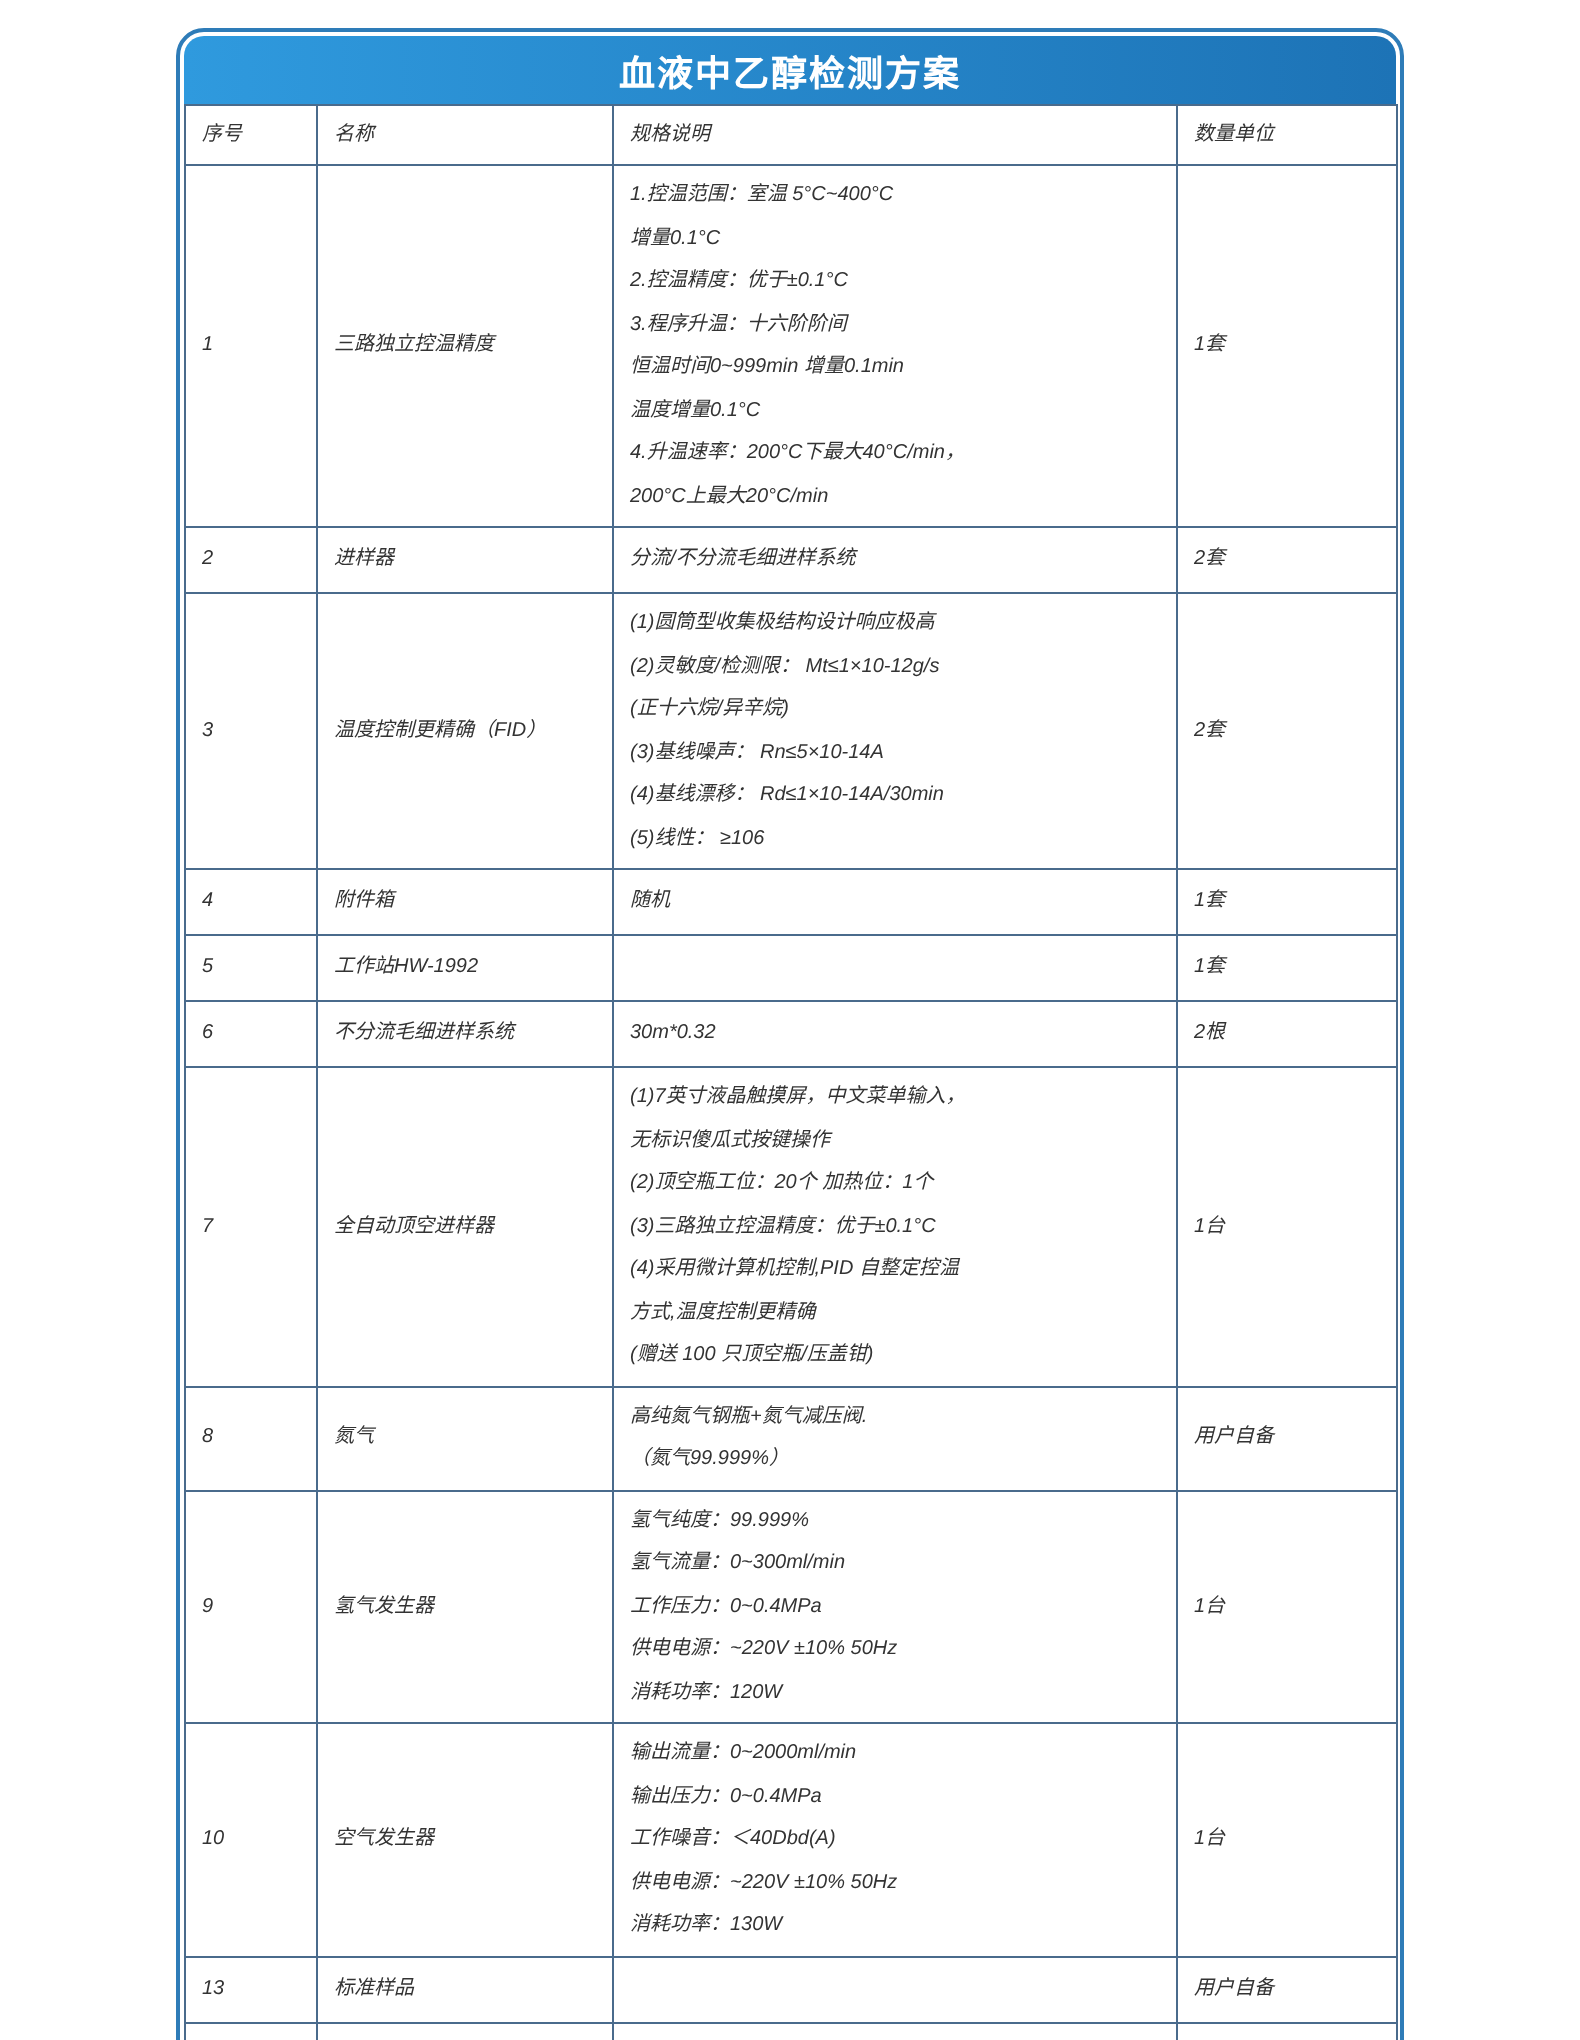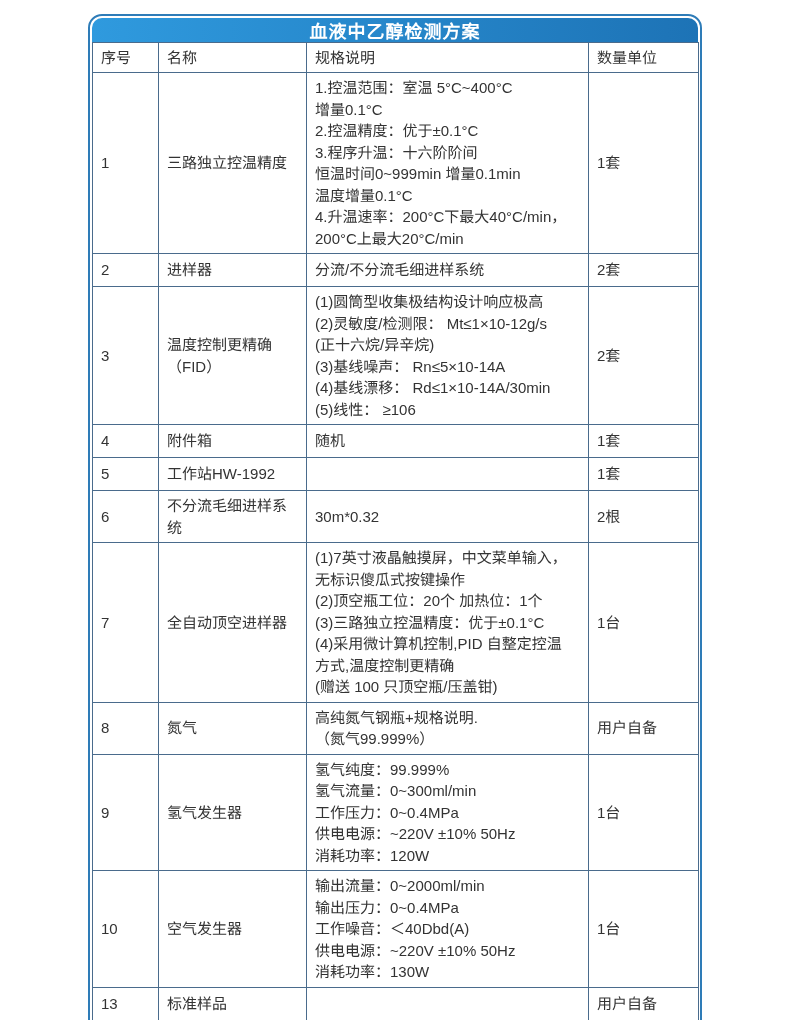--- a/index.html
+++ b/index.html
@@ -20,43 +20,44 @@
   .sheet{
     width:614px;
     margin:14px auto 0 auto;
     border:2px solid var(--outer-border);
     border-radius:14px;
     padding:2px;
     background:#ffffff;
     overflow:hidden;
   }
   .titlebar{
-    height:24px;
+    height:34px;
     border-radius:10px 10px 0 0;
     background:linear-gradient(to right,var(--title-grad-start),var(--title-grad-end));
     color:var(--title-text);
     font-size:18px;
     font-weight:bold;
     display:flex;align-items:center;justify-content:center;
     letter-spacing:1px;
   }
   table.spec{
     width:100%;
     border-collapse:collapse;
     table-layout:fixed;
   }
   table.spec th, table.spec td{
     border:1.5px solid var(--grid-line);
-    font-size:15px;
+    font-size:10px;
     font-weight:normal;
     vertical-align:middle;
     text-align:left;
     padding:4px 8px;
     line-height:21.5px;
     overflow:hidden;
+    font-style:italic;
   }
   table.spec thead th{height:30px;padding-top:2px;padding-bottom:2px;}
   col.w-no{width:66px;}
   col.w-name{width:148px;}
   col.w-spec{width:282px;}
   col.w-qty{width:110px;}
   td.c-no{text-align:center;}
   td.c-spec{white-space:pre-line;}
   tbody tr{height:33px;}
 </style>
@@ -144,21 +145,21 @@
 (3)三路独立控温精度：优于±0.1°C
 (4)采用微计算机控制,PID 自整定控温
 方式,温度控制更精确
 (赠送 100 只顶空瓶/压盖钳)</td>
     <td class="c-qty">1台</td>
   </tr>
 
   <tr>
     <td class="c-no">8</td>
     <td class="c-name">氮气</td>
-    <td class="c-spec">高纯氮气钢瓶+规格说明.
+    <td class="c-spec">高纯氮气钢瓶+氮气减压阀.
 （氮气99.999%）</td>
     <td class="c-qty">用户自备</td>
   </tr>
 
   <tr>
     <td class="c-no">9</td>
     <td class="c-name">氢气发生器</td>
     <td class="c-spec">氢气纯度：99.999%
 氢气流量：0~300ml/min
 工作压力：0~0.4MPa

